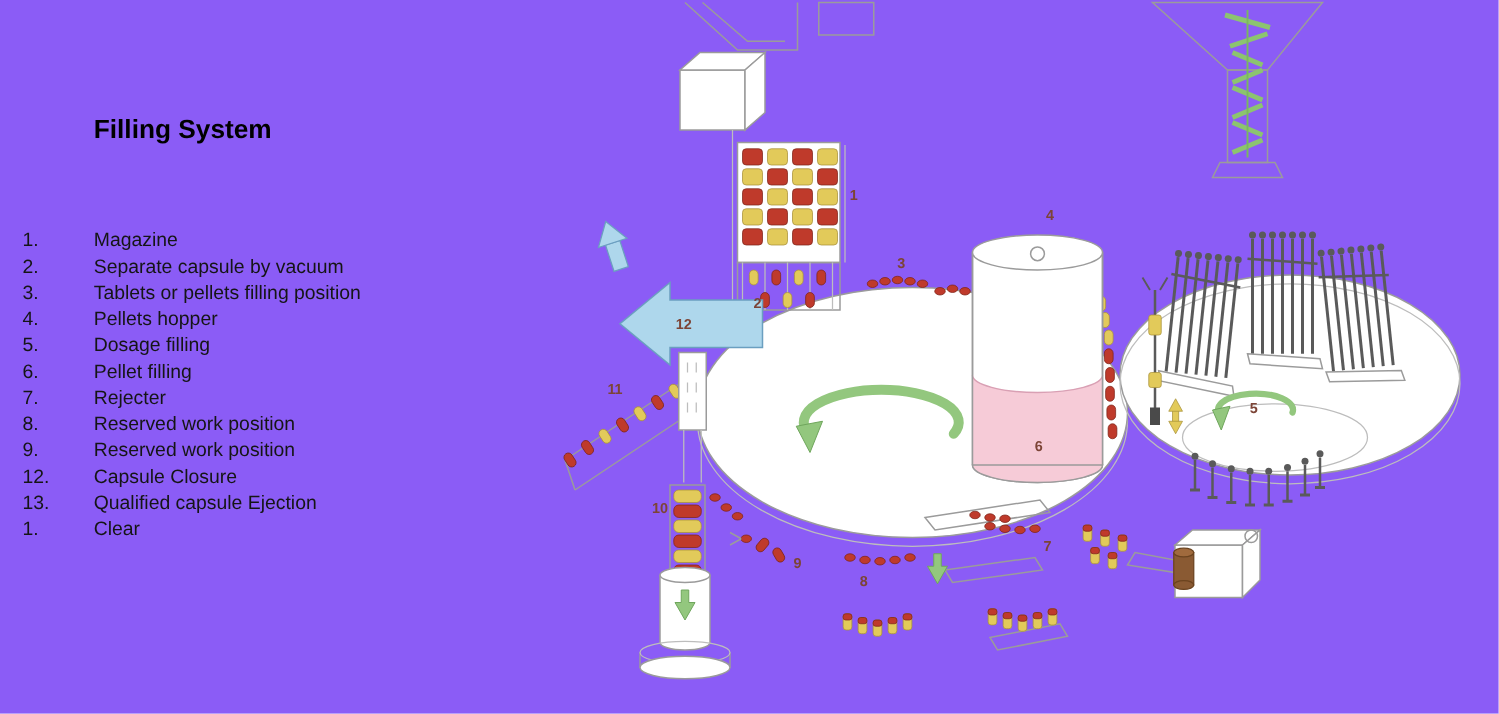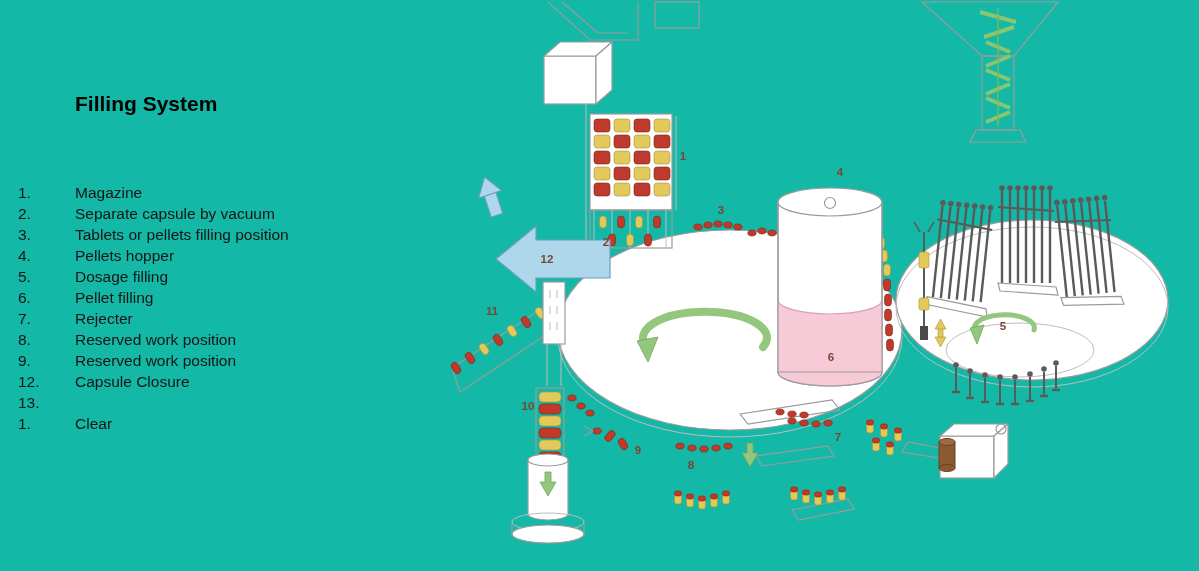--- a/index.html
+++ b/index.html
@@ -1,16 +1,16 @@
 <!DOCTYPE html>
 <html><head>
 <meta charset="utf-8">
 <style>
   html,body{margin:0;padding:0;background:#fff;}
-  .page{position:relative;width:1199px;height:571px;background:#14b8a6;overflow:hidden;
+  .page{position:relative;width:1199px;height:571px;background:#8b5cf6;overflow:hidden;
         font-family:"Liberation Sans",sans-serif;color:#111;}
   .legend{position:absolute;left:18px;top:92px;width:430px;}
   .title{font-size:21px;font-weight:bold;margin:0 0 66px 57px;line-height:24px;color:#000;}
   .items{list-style:none;margin:0;padding:0;}
   .row{display:flex;font-size:15.5px;line-height:21px;color:#151515;}
   .num{width:57px;flex:0 0 57px;}
   .lbl{flex:1;}
   .diagram{position:absolute;left:440px;top:0;width:759px;height:571px;}
   
   .out{fill:#fff;stroke:#9b9b9b;stroke-width:1.2;}
@@ -67,20 +67,21 @@
       <li class="row">
           <span class="num">9.</span>
           <span class="lbl">Reserved work position</span>
         </li>
       <li class="row">
           <span class="num">12.</span>
           <span class="lbl">Capsule Closure</span>
         </li>
       <li class="row">
           <span class="num">13.</span>
+          <span class="lbl">Qualified capsule Ejection</span>
         </li>
       <li class="row">
           <span class="num">1.</span>
           <span class="lbl">Clear</span>
         </li>
     </ol>
   </section>
 
   <svg class="diagram" viewBox="0 0 759 571">
     <defs>

